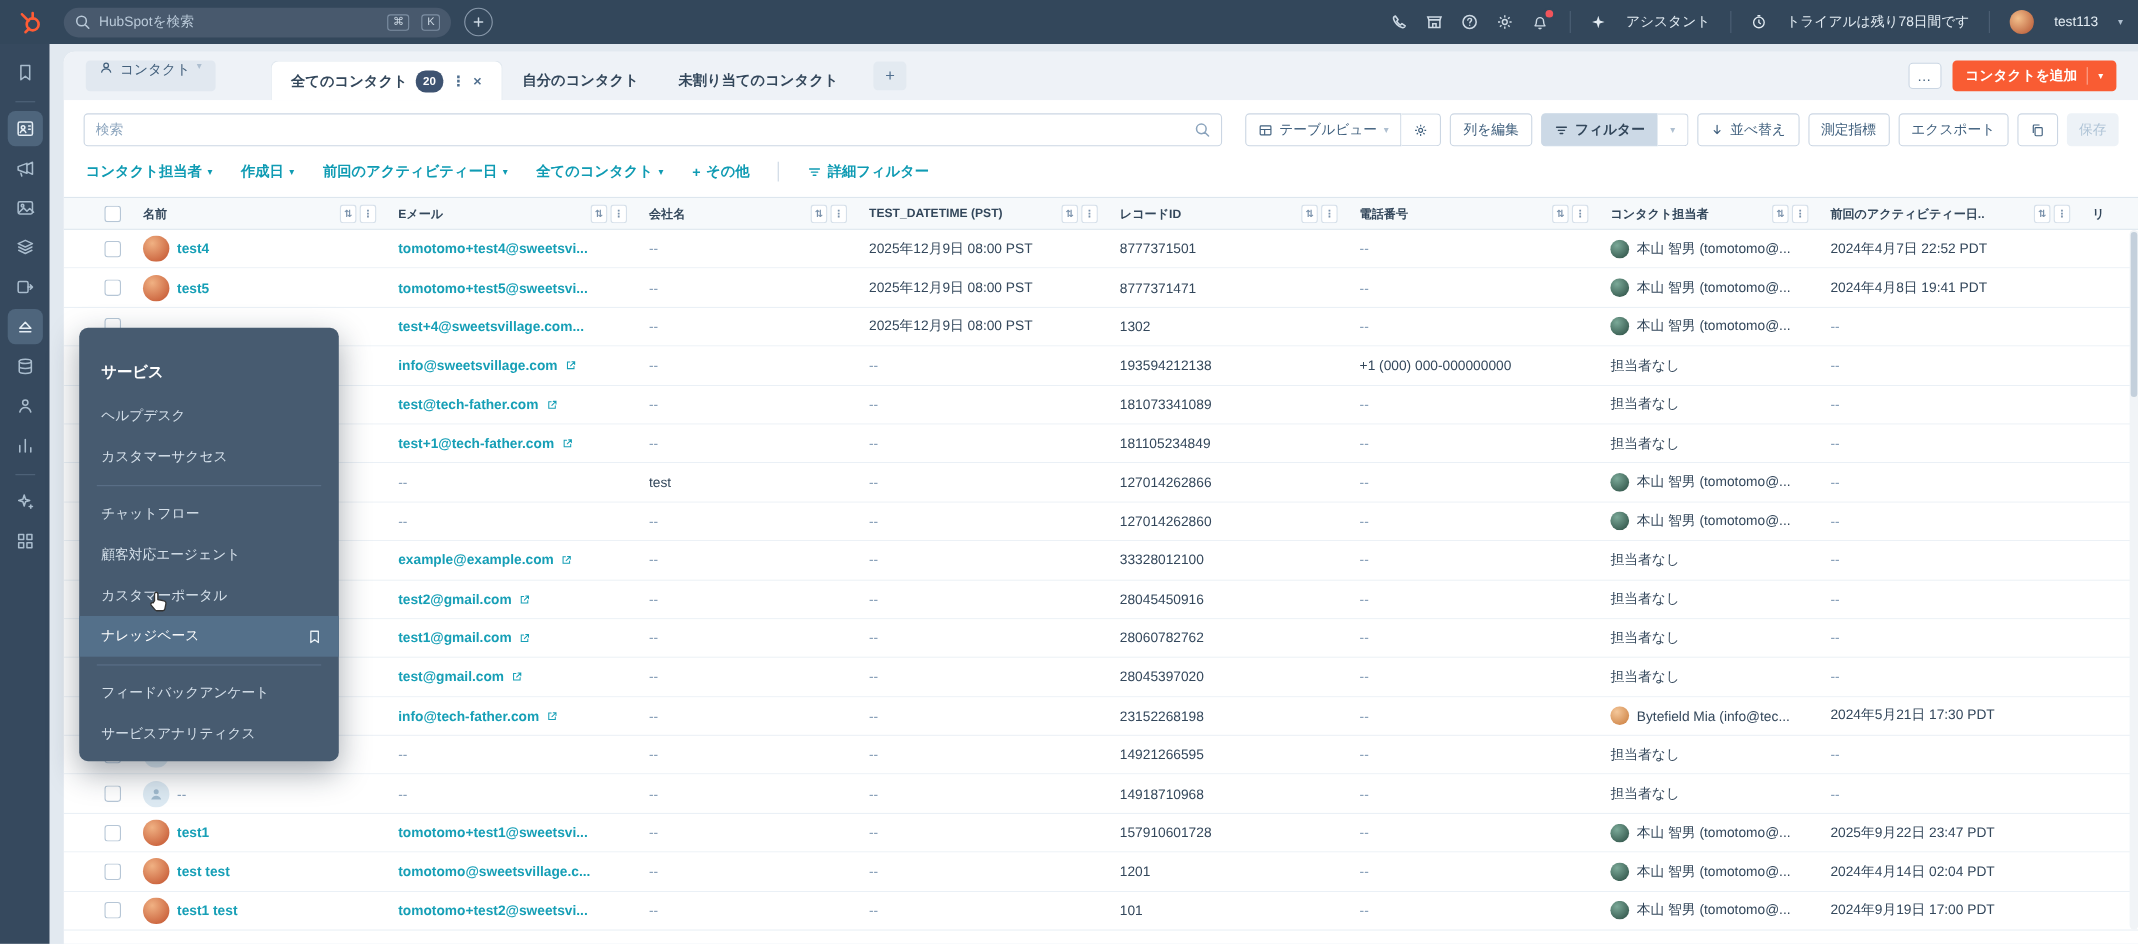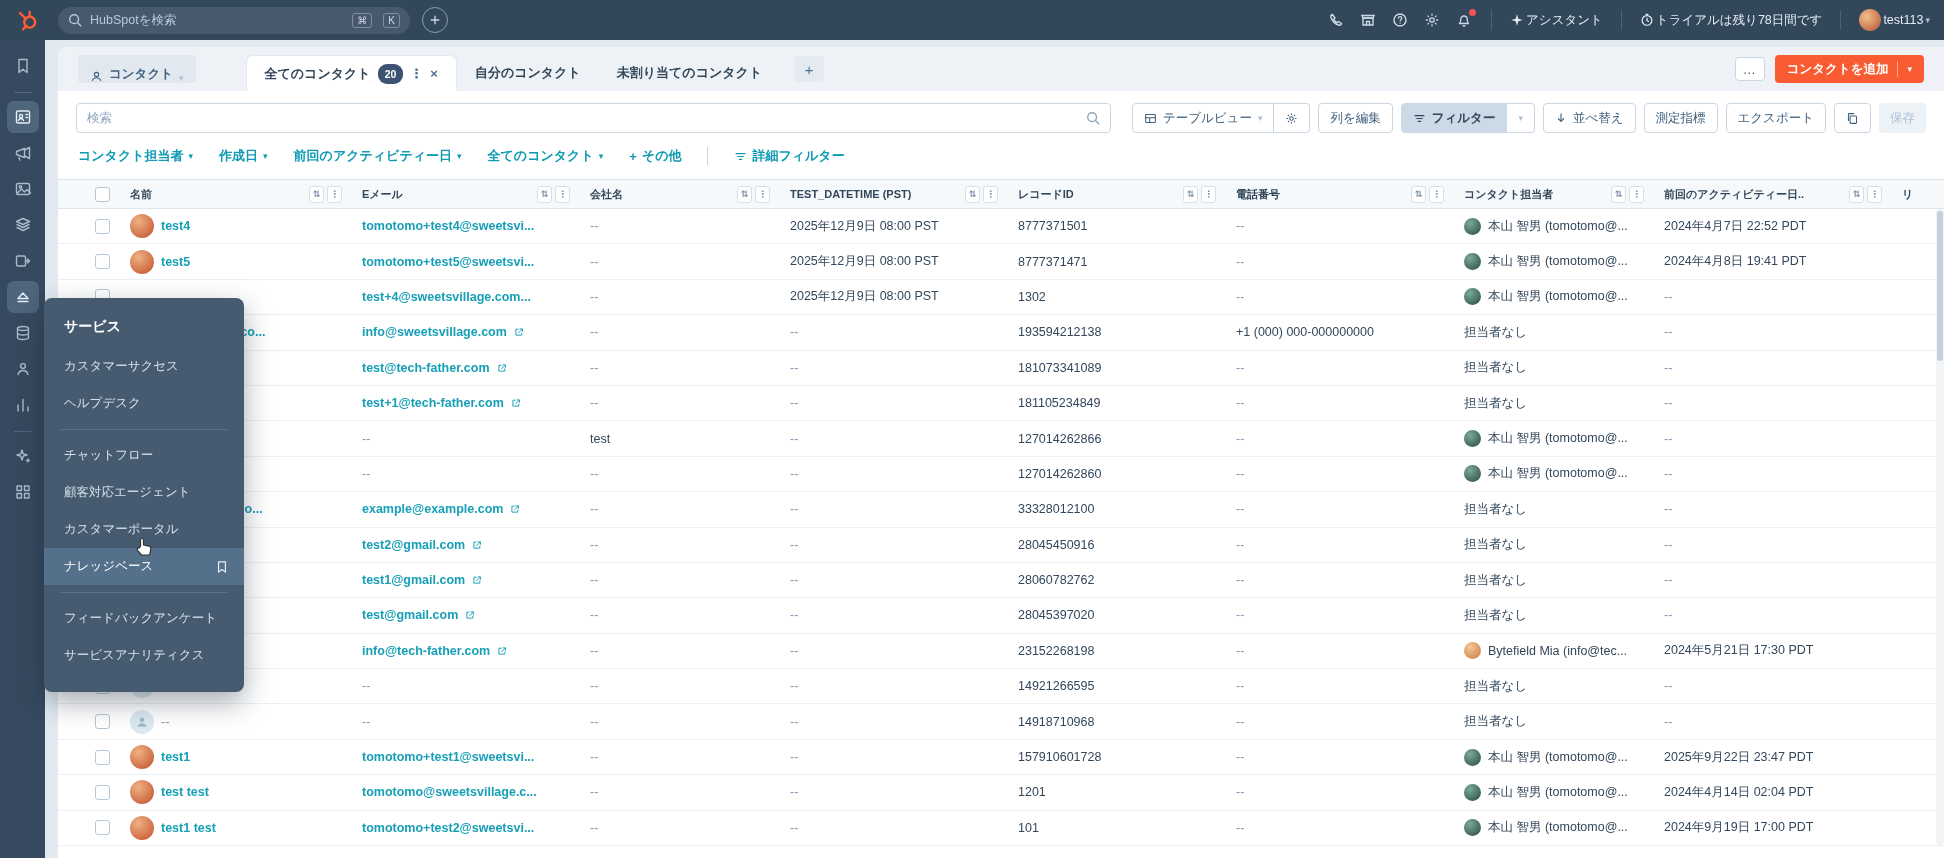--- a/index.html
+++ b/index.html
@@ -10,37 +10,37 @@
   
   .topbar { position:absolute; left:0; top:0; width:1944px; height:40px; background:#33475b; display:flex; align-items:center; padding:0 14px; z-index:50; }
   .logo { width:26px; height:26px; margin-right:18px; color:#ff5c35; }
   .gsearch { width:352px; height:27px; background:#48596d; border-radius:15px; display:flex; align-items:center; padding:0 10px; color:#b9c9d8; gap:8px; }
   .gsearch .ph { flex:1; font-size:12.5px; }
   .kbd { border:1px solid #7d8fa3; border-radius:3px; color:#cdd9e4; font-size:10px; padding:1px 4px; margin-left:3px; }
   .plusbtn { width:26px; height:26px; border:1.5px solid #8a9aac; border-radius:50%; color:#cdd9e4; display:flex; align-items:center; justify-content:center; margin-left:12px; }
   .tb-right { margin-left:auto; display:flex; align-items:center; gap:14px; color:#cdd9e4; }
   .tb-ic { width:18px; height:18px; position:relative; display:flex; align-items:center; justify-content:center; font-size:14px; }
   .tb-sep { width:1px; height:20px; background:#4d6075; margin:0 4px; }
-  .tb-txt { display:flex; align-items:center; gap:2px; font-size:12.5px; color:#e3ecf3; white-space:nowrap; }
+  .tb-txt { display:flex; align-items:center; gap:18px; font-size:12.5px; color:#e3ecf3; white-space:nowrap; }
   .bell-dot { position:absolute; top:-4px; right:-5px; width:11px; height:11px; background:#f2545b; border-radius:50%; border:2px solid #33475b; }
   .avatar-top { width:22px; height:22px; border-radius:50%; background:radial-gradient(circle at 35% 35%, #f3c08c, #b2502f); }
   .caret { font-size:9px; color:#aebfd0; }
 
   
   .sidebar { position:absolute; left:0; top:40px; width:45px; height:818px; background:#36495e; z-index:40; display:flex; flex-direction:column; align-items:center; padding-top:10px; }
   .sb-item { width:32px; height:32px; margin-bottom:4px; border-radius:7px; display:flex; align-items:center; justify-content:center; color:#a9bccd; }
   .sb-item.active, .sb-item.hover { background:#4e657c; color:#e5eef5; }
   .sb-div { width:18px; height:1px; background:#50647a; margin:6px 0 8px; }
 
   
   .content { position:absolute; left:45px; top:40px; width:1899px; height:818px; background:#e2e9f0; }
   .card { position:absolute; left:13px; top:7px; width:1886px; height:811px; background:#fff; border-top-left-radius:10px; overflow:hidden; }
 
   .tabstrip { height:44px; background:#eef2f7; display:flex; align-items:center; padding:0 20px; }
-  .objbtn { height:28px; background:#e1e8f0; border-radius:4px; display:flex; align-items:flex-end; gap:6px; padding:0 12px; color:#43607c; font-size:12.5px; margin-right:50px;font-weight:bold; }
+  .objbtn { height:28px; background:#e1e8f0; border-radius:4px; display:flex; align-items:flex-start; gap:6px; padding:0 12px; color:#43607c; font-size:12.5px; margin-right:50px; }
   .tabs { display:flex; align-items:flex-end; height:44px; }
   .tab { height:36px; margin-top:8px; display:flex; align-items:center; gap:7px; padding:0 18px; font-weight:600; font-size:13px; color:#33475b; white-space:nowrap; }
   .tab.active { background:#fff; border:1px solid #e1e8ef; border-bottom:none; border-radius:7px 7px 0 0; }
   .tab-count { background:#3e5371; color:#fff; font-size:10.5px; border-radius:9px; padding:4px 7px; font-weight:600; }
   .tab-ctl { color:#506f8f; font-size:13px; }
   .newtab { width:30px; height:26px; background:#e3eaf1; border-radius:4px; color:#506f8f; display:flex; align-items:center; justify-content:center; margin-left:14px; font-size:15px; }
   .strip-right { margin-left:auto; display:flex; align-items:center; gap:10px; }
   .morebtn { width:30px; height:24px; background:#fff; border:1px solid #cbd6e3; border-radius:4px; color:#43607c; display:flex; align-items:center; justify-content:center; letter-spacing:1px; }
   .addbtn { height:28px; background:#f95c33; border-radius:4px; color:#fff; font-weight:700; font-size:12.5px; display:flex; align-items:center; padding:0 12px; gap:9px; }
   .addbtn .dv { width:1px; height:16px; background:rgba(255,255,255,.45); }
@@ -79,21 +79,21 @@
   .rav.silhouette { background:#dce9f2; color:#9fb9cd; display:flex; align-items:center; justify-content:center; }
   .oav { width:17px; height:17px; border-radius:50%; flex:0 0 17px; }
   .oav.green { background:radial-gradient(circle at 35% 30%, #7ba998, #27493f); }
   .oav.orange { background:radial-gradient(circle at 35% 30%, #f4c79a, #c97a3a); }
   .name-pad { padding-left:78px; }
 
   .vscroll { position:absolute; right:0; top:30px; width:8px; height:636px; background:#f1f4f7; border-radius:4px; }
   .vthumb { position:absolute; top:2px; left:1px; width:6px; height:150px; background:#c4d0dc; border-radius:3px; }
 
   
-  .flyout { position:absolute; left:44px; top:298px; width:200px; height:394px; background:#475b70; border-radius:8px; box-shadow:0 10px 28px rgba(20,35,50,.38); z-index:60; padding:12px 0; color:#d5e0ea; }
+  .flyout { position:absolute; left:72px; top:298px; width:236px; height:394px; background:#475b70; border-radius:8px; box-shadow:0 10px 28px rgba(20,35,50,.38); z-index:60; padding:24px 0; color:#d5e0ea; }
   .fl-title { font-size:14px; font-weight:700; color:#fff; padding:8px 20px 12px; }
   .fl-item { height:37px; display:flex; align-items:center; padding:0 16px 0 20px; font-size:12.5px; gap:8px; }
   .fl-item.hl { background:#54708a; color:#fff; }
   .fl-item .bk { margin-left:auto; color:#e8f0f6; }
   .fl-div { height:1px; background:#5b7089; margin:7px 16px; }
 
   .cursor { position:absolute; left:133px; top:536px; z-index:70; }
 </style>
 </head>
 <body>
@@ -1124,24 +1124,24 @@
       <div class="vscroll">
           <div class="vthumb"></div>
         </div>
     </div>
   </div>
 </div>
 
 <div class="flyout" id="flyout">
     <div class="fl-title">サービス</div>
     <div class="fl-item ">
+      <span>ヘルプデスク</span>
+    </div>
+    <div class="fl-item ">
       <span>カスタマーサクセス</span>
-    </div>
-    <div class="fl-item ">
-      <span>ヘルプデスク</span>
     </div>
     <div class="fl-div"></div>
     <div class="fl-item ">
       <span>チャットフロー</span>
     </div>
     <div class="fl-item ">
       <span>顧客対応エージェント</span>
     </div>
     <div class="fl-item ">
       <span>カスタマーポータル</span>

